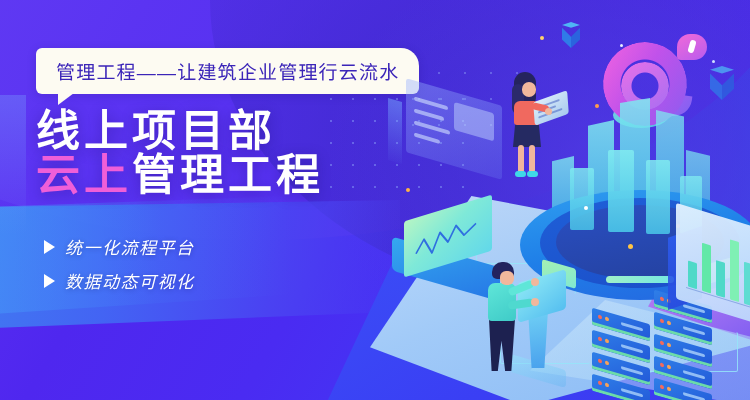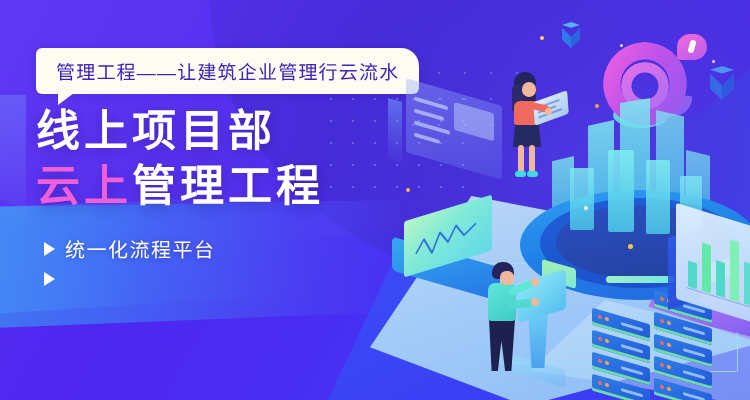--- a/index.html
+++ b/index.html
@@ -66,30 +66,30 @@
     border-right:16px solid transparent;
     border-top:12px solid #fdfbf2;
   }
 
   
   .headline{position:absolute;left:36px;top:108px;line-height:1.06;}
   .h-line{font-size:44px;font-weight:bold;letter-spacing:4px;white-space:nowrap;
           text-shadow:0 3px 14px rgba(20,5,90,.32);}
   .h-white{color:#ffffff;}
   .h-pink{color:#ef5fd8;}
-  .h-line2{margin-top:8px;}
+  .h-line2{margin-top:0;font-family:Liberation Mono, monospace;}
 
   
   .bullets{position:absolute;left:44px;top:234px;}
   .bullet{display:flex;align-items:center;margin-bottom:9px;}
   .tri{width:0;height:0;
     border-top:7px solid transparent;border-bottom:7px solid transparent;
     border-left:11px solid #ffffff;margin-right:10px;flex:none;}
-  .btxt{color:#ffffff;font-size:20px;letter-spacing:1.5px;white-space:nowrap;
-        text-shadow:0 1px 5px rgba(10,0,70,.3);}
+  .btxt{color:#ffffff;font-size:17px;letter-spacing:1.5px;white-space:nowrap;
+        text-shadow:0 1px 5px rgba(10,0,70,.3);font-style:italic;}
 
   
   .art{position:absolute;left:380px;top:0;width:370px;height:400px;}
 
   
   .floor-main{position:absolute;left:-10px;top:196px;width:390px;height:210px;
     background:linear-gradient(160deg,#c9e6fb 0%,#a9d4f8 45%,#8fc4f5 100%);
     clip-path:polygon(26% 0%,100% 26%,100% 70%,40% 100%,0% 72%);
     opacity:.93;}
   .floor-low{position:absolute;left:-70px;top:258px;width:470px;height:180px;
@@ -262,20 +262,21 @@
     <div class="h-line h-line2"><span class="h-pink">云上</span><span class="h-white">管理工程</span></div>
   </div>
 
   <div class="bullets">
     <div class="bullet">
       <span class="tri"></span>
       <span class="btxt">统一化流程平台</span>
     </div>
     <div class="bullet">
       <span class="tri"></span>
+      <span class="btxt">数据动态可视化</span>
     </div>
   </div>
 
   <div class="art">
 
     <div class="floor-low"></div>
     <div class="floor-main"></div>
     <div class="floor-pink"></div>
     <div class="floor-pale"></div>
 

